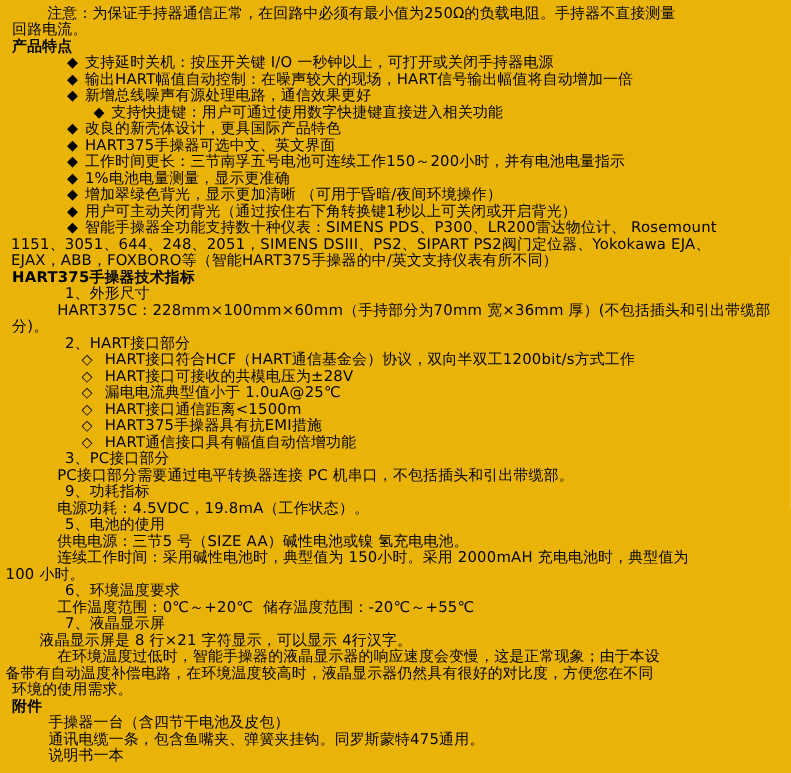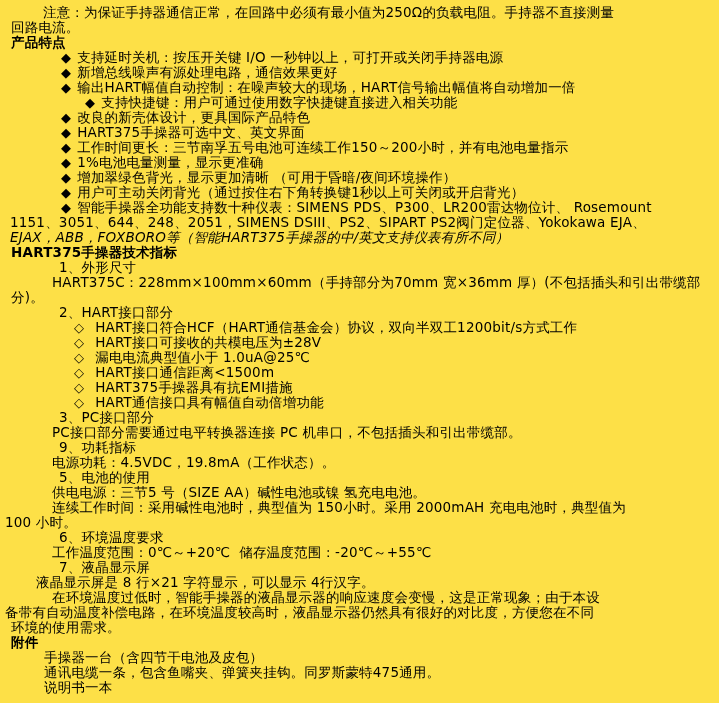--- a/index.html
+++ b/index.html
@@ -12,21 +12,21 @@
     height: 703px;
     overflow: hidden;
     font-family: "DejaVu Sans", sans-serif;
     color: #000000;
   }
   .page {
     width: 719px;
     height: 703px;
     padding-top: 5px;
     box-sizing: border-box;
-    background: #fde047;
+    background: #eab308;
   }
   .line {
     font-size: 13.5px;
     line-height: 15px;
     height: 15px;
     white-space: pre;
     letter-spacing: 0.2px;
   }
   .line.bold {
     font-weight: bold;
@@ -44,32 +44,32 @@
 </style>
 </head>
 <body>
 
 <div class="page">
   <div>
       <div class="line" style="margin-left: 43px;">注意：为保证手持器通信正常，在回路中必须有最小值为250Ω的负载电阻。手持器不直接测量</div>
       <div class="line" style="margin-left: 11px;">回路电流。</div>
       <div class="line bold" style="margin-left: 11px;">产品特点</div>
       <div class="line" style="margin-left: 61px;"><span class="bullet solid">◆</span><span>支持延时关机：按压开关键 I/O 一秒钟以上，可打开或关闭手持器电源</span></div>
+      <div class="line" style="margin-left: 61px;"><span class="bullet solid">◆</span><span>输出HART幅值自动控制：在噪声较大的现场，HART信号输出幅值将自动增加一倍</span></div>
       <div class="line" style="margin-left: 61px;"><span class="bullet solid">◆</span><span>新增总线噪声有源处理电路，通信效果更好</span></div>
-      <div class="line" style="margin-left: 61px;"><span class="bullet solid">◆</span><span>输出HART幅值自动控制：在噪声较大的现场，HART信号输出幅值将自动增加一倍</span></div>
       <div class="line" style="margin-left: 85px;"><span class="bullet solid">◆</span><span>支持快捷键：用户可通过使用数字快捷键直接进入相关功能</span></div>
       <div class="line" style="margin-left: 61px;"><span class="bullet solid">◆</span><span>改良的新壳体设计，更具国际产品特色</span></div>
       <div class="line" style="margin-left: 61px;"><span class="bullet solid">◆</span><span>HART375手操器可选中文、英文界面</span></div>
       <div class="line" style="margin-left: 61px;"><span class="bullet solid">◆</span><span>工作时间更长：三节南孚五号电池可连续工作150～200小时，并有电池电量指示</span></div>
       <div class="line" style="margin-left: 61px;"><span class="bullet solid">◆</span><span>1%电池电量测量，显示更准确</span></div>
       <div class="line" style="margin-left: 61px;"><span class="bullet solid">◆</span><span>增加翠绿色背光，显示更加清晰 （可用于昏暗/夜间环境操作）</span></div>
       <div class="line" style="margin-left: 61px;"><span class="bullet solid">◆</span><span>用户可主动关闭背光（通过按住右下角转换键1秒以上可关闭或开启背光）</span></div>
       <div class="line" style="margin-left: 61px;"><span class="bullet solid">◆</span><span>智能手操器全功能支持数十种仪表：SIMENS PDS、P300、LR200雷达物位计、 Rosemount</span></div>
       <div class="line" style="margin-left: 10px;">1151、3051、644、248、2051，SIMENS DSIII、PS2、SIPART PS2阀门定位器、Yokokawa EJA、</div>
-      <div class="line" style="margin-left: 10px; font-style: italic;">EJAX，ABB，FOXBORO等（智能HART375手操器的中/英文支持仪表有所不同）</div>
+      <div class="line" style="margin-left: 10px;">EJAX，ABB，FOXBORO等（智能HART375手操器的中/英文支持仪表有所不同）</div>
       <div class="line bold" style="margin-left: 11px;">HART375手操器技术指标</div>
       <div class="line" style="margin-left: 59px;">1、外形尺寸</div>
       <div class="line" style="margin-left: 52px;">HART375C：228mm×100mm×60mm（手持部分为70mm 宽×36mm 厚）(不包括插头和引出带缆部</div>
       <div class="line" style="margin-left: 11px;">分)。</div>
       <div class="line" style="margin-left: 59px;">2、HART接口部分</div>
       <div class="line" style="margin-left: 74px;"><span class="bullet hollow">◇</span><span>HART接口符合HCF（HART通信基金会）协议，双向半双工1200bit/s方式工作</span></div>
       <div class="line" style="margin-left: 74px;"><span class="bullet hollow">◇</span><span>HART接口可接收的共模电压为±28V</span></div>
       <div class="line" style="margin-left: 74px;"><span class="bullet hollow">◇</span><span>漏电电流典型值小于 1.0uA@25℃</span></div>
       <div class="line" style="margin-left: 74px;"><span class="bullet hollow">◇</span><span>HART接口通信距离&lt;1500m</span></div>
       <div class="line" style="margin-left: 74px;"><span class="bullet hollow">◇</span><span>HART375手操器具有抗EMI措施</span></div>

